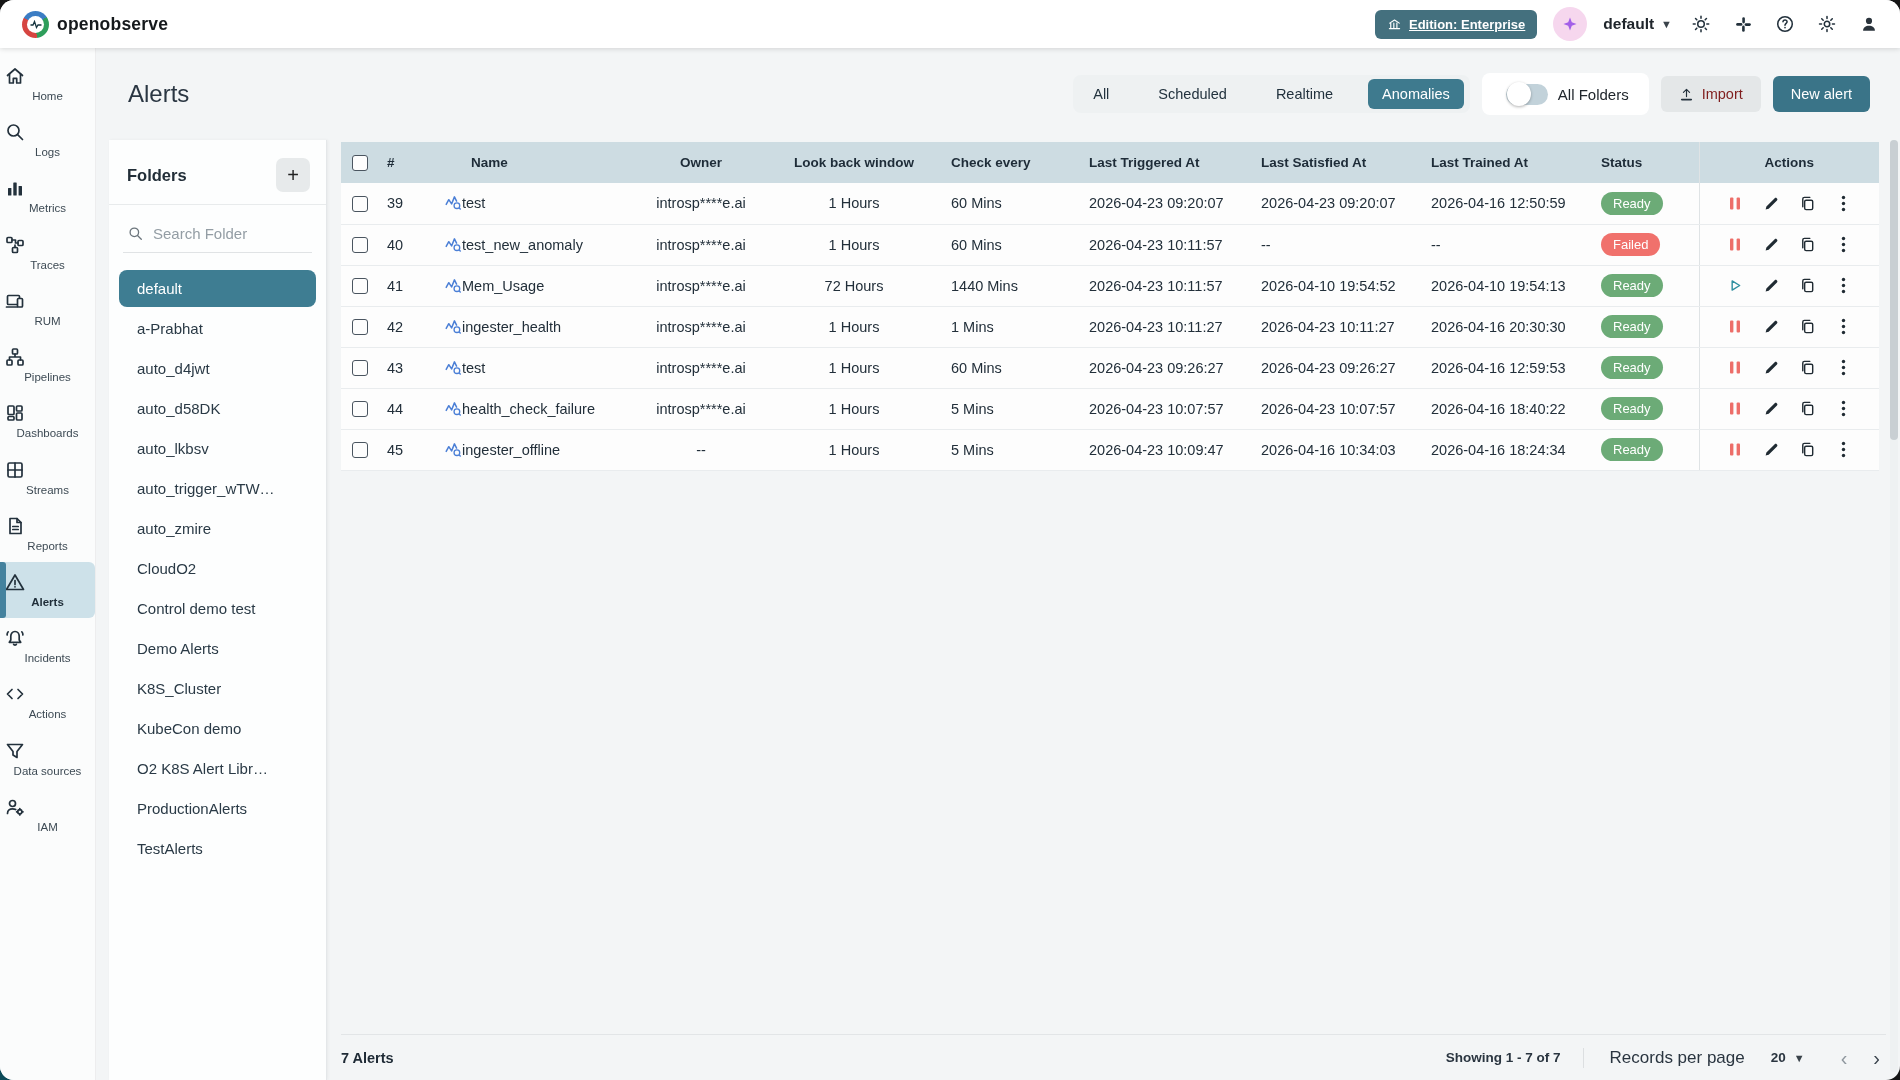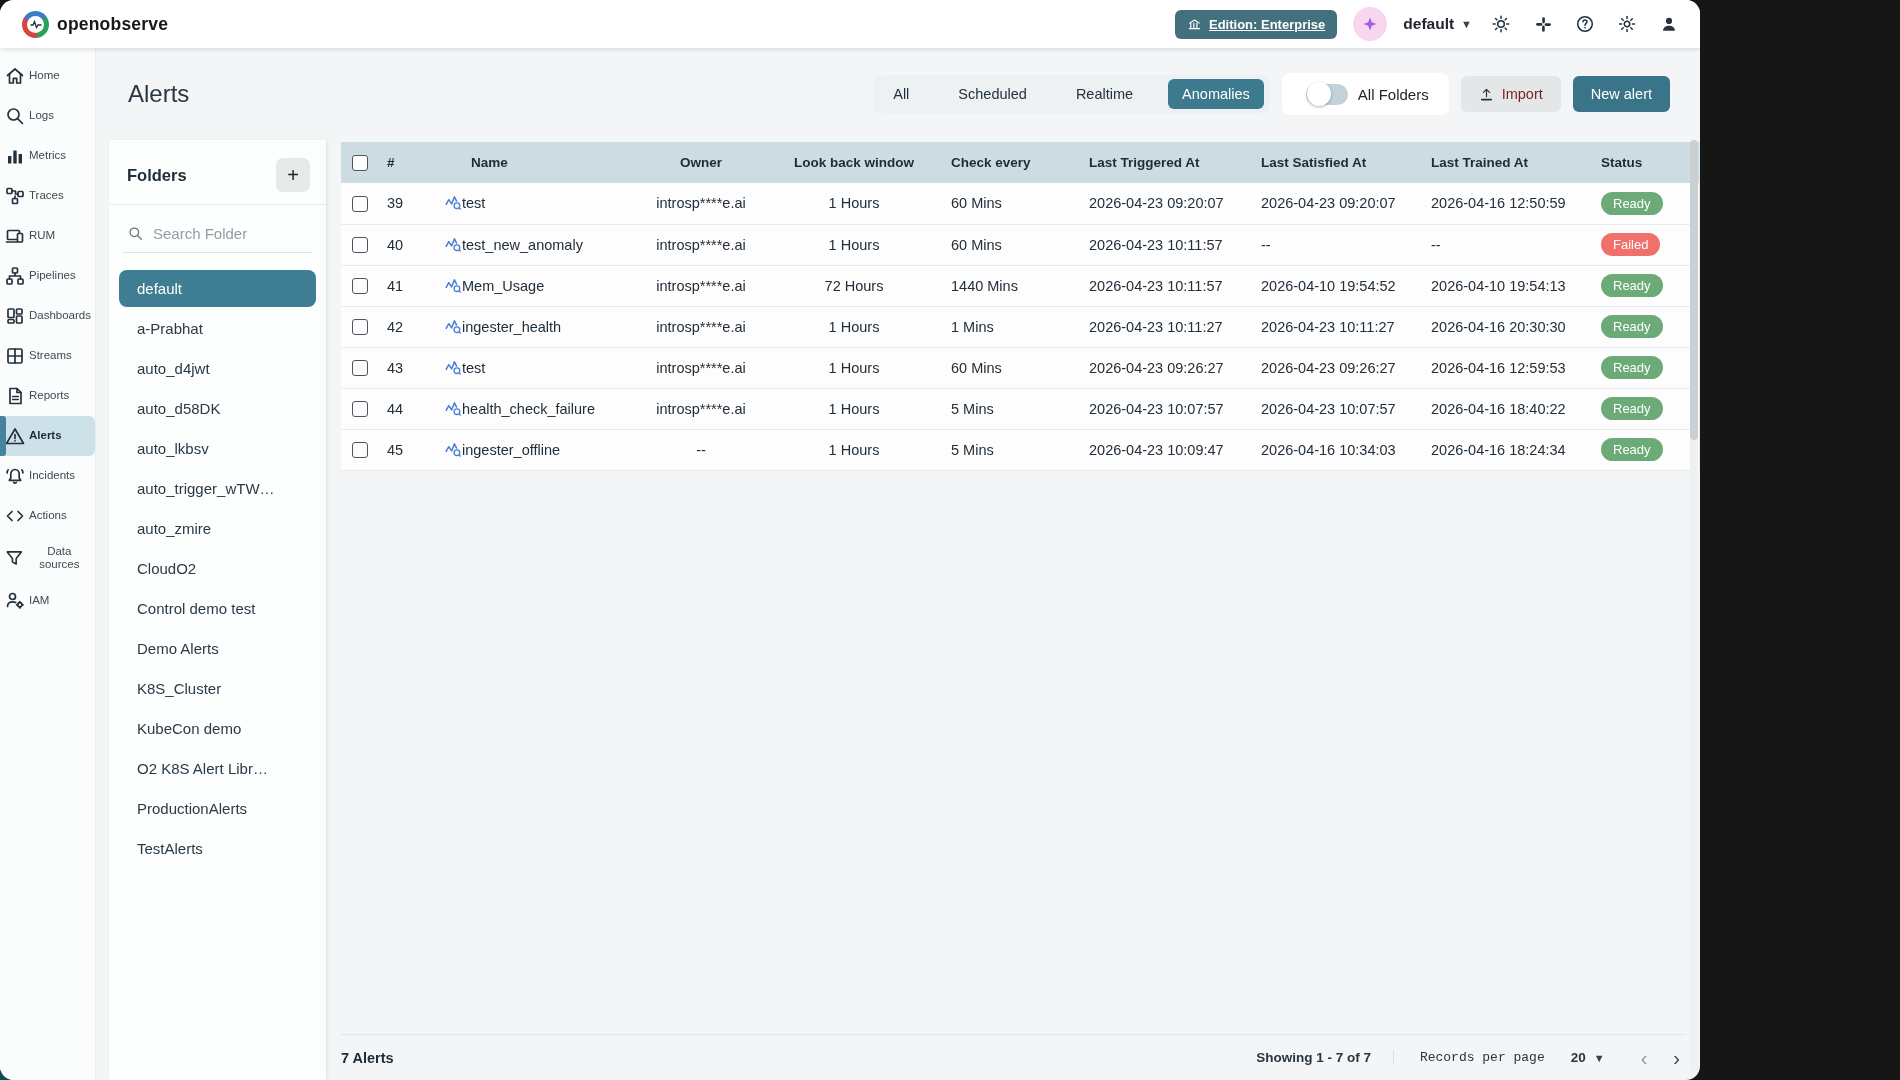--- a/index.html
+++ b/index.html
@@ -1,18 +1,18 @@
 <!DOCTYPE html>
 <html><head>
 <meta charset="utf-8">
 <style>
   * { box-sizing: border-box; margin: 0; padding: 0; }
   html, body { width: 1900px; height: 1080px; overflow: hidden;
     font-family: "Liberation Sans", sans-serif; background: #161616; }
-  .stage { position: relative; width: 1700px; height: 1080px; }
+  .stage { position: relative; width: 1900px; height: 1080px; }
   .corner-teal { position: absolute; left: 0; bottom: 0; width: 160px; height: 70px; background: #0d4b59; }
   .window { position: absolute; inset: 0; border-radius: 14px; overflow: hidden;
     background: #f3f5f6; z-index: 1; }
 
   
   .topbar { height: 48px; background: #fff; display: flex; align-items: center;
     justify-content: space-between; padding: 0 18px 0 22px; box-shadow: 0 1px 5px rgba(0,0,0,.14); position: relative; z-index: 5; }
   .brand { display: flex; align-items: center; gap: 8px; cursor: pointer; }
   .logo-ring { width: 27px; height: 27px; border-radius: 50%;
     background: conic-gradient(from -60deg, #3b7dc4 0 32%, #2e9e5b 32% 65%, #d64541 65% 100%);
@@ -29,21 +29,21 @@
     font-weight: bold; cursor: pointer; }
   .caret { font-size: 11px; color: #3a434b; }
   .top-icon { width: 26px; height: 26px; display: flex; align-items: center; justify-content: center;
     cursor: pointer; color: #23313c; font-size: 19px; }
 
   
   .body-row { display: flex; height: 1032px; }
 
   
   .nav { width: 96px; background: #fbfcfc; padding-top: 8px; border-right: 1px solid #ededee; }
-  .nav-item { display: flex; align-items: center; gap: 3px;
+  .nav-item { display: flex; flex-direction: column; gap: 3px;
     padding: 9px 4px; cursor: pointer; position: relative; }
   .nav-item .lbl { font-size: 11.5px; color: #3d4a54; text-align: center; line-height: 1.15; }
   .nav-item svg { display: block; }
   .nav-item.active { background: #cde1e9; border-radius: 0 6px 6px 0; }
   .nav-item.active::before { content: ""; position: absolute; left: 0; top: 0; bottom: 0;
     width: 6px; background: #44829e; border-radius: 0 3px 3px 0; }
   .nav-item.active .lbl { font-weight: bold; color: #1f2d38; }
 
   .content { flex: 1; display: flex; flex-direction: column; min-width: 0; }
 
@@ -120,21 +120,21 @@
     cursor: pointer; vertical-align: middle; margin: 0 5px; }
 
   
   .table-footer { position: absolute; left: 14px; right: 14px; bottom: 0; height: 46px;
     border-top: 1px solid #e2e5e7; display: flex; align-items: center; justify-content: space-between; }
   .alerts-count { font-size: 14.5px; font-weight: bold; color: #1e2a35; }
   .footer-right { display: flex; align-items: center; gap: 22px; }
   .showing { font-size: 13.5px; font-weight: bold; color: #2a3540; }
   .rpp-group { display: flex; align-items: center; gap: 26px; border-left: 1px solid #dcdfe1;
     padding-left: 26px; }
-  .rpp-label { font-size: 13px; color: #2a3540; font-family: Liberation Mono, monospace; }
+  .rpp-label { font-size: 17px; color: #2a3540; }
   .rpp-select { display: flex; align-items: center; gap: 8px; font-size: 13.5px; color: #2a3540;
     cursor: pointer; font-weight: bold; }
   .pager { display: flex; align-items: center; gap: 14px; margin-left: 8px; }
   .page-btn { font-size: 20px; color: #8d969d; cursor: pointer; line-height: 1; padding: 2px 6px; }
   .page-btn.next { color: #3a444d; }
 
   
   .vscroll { position: absolute; right: 2px; top: 140px; bottom: 8px; width: 8px;
     background: #eef1f2; border-radius: 4px; z-index: 4; }
   .vthumb { position: absolute; top: 0; width: 8px; height: 300px; background: #c9cfd3; border-radius: 4px; }

